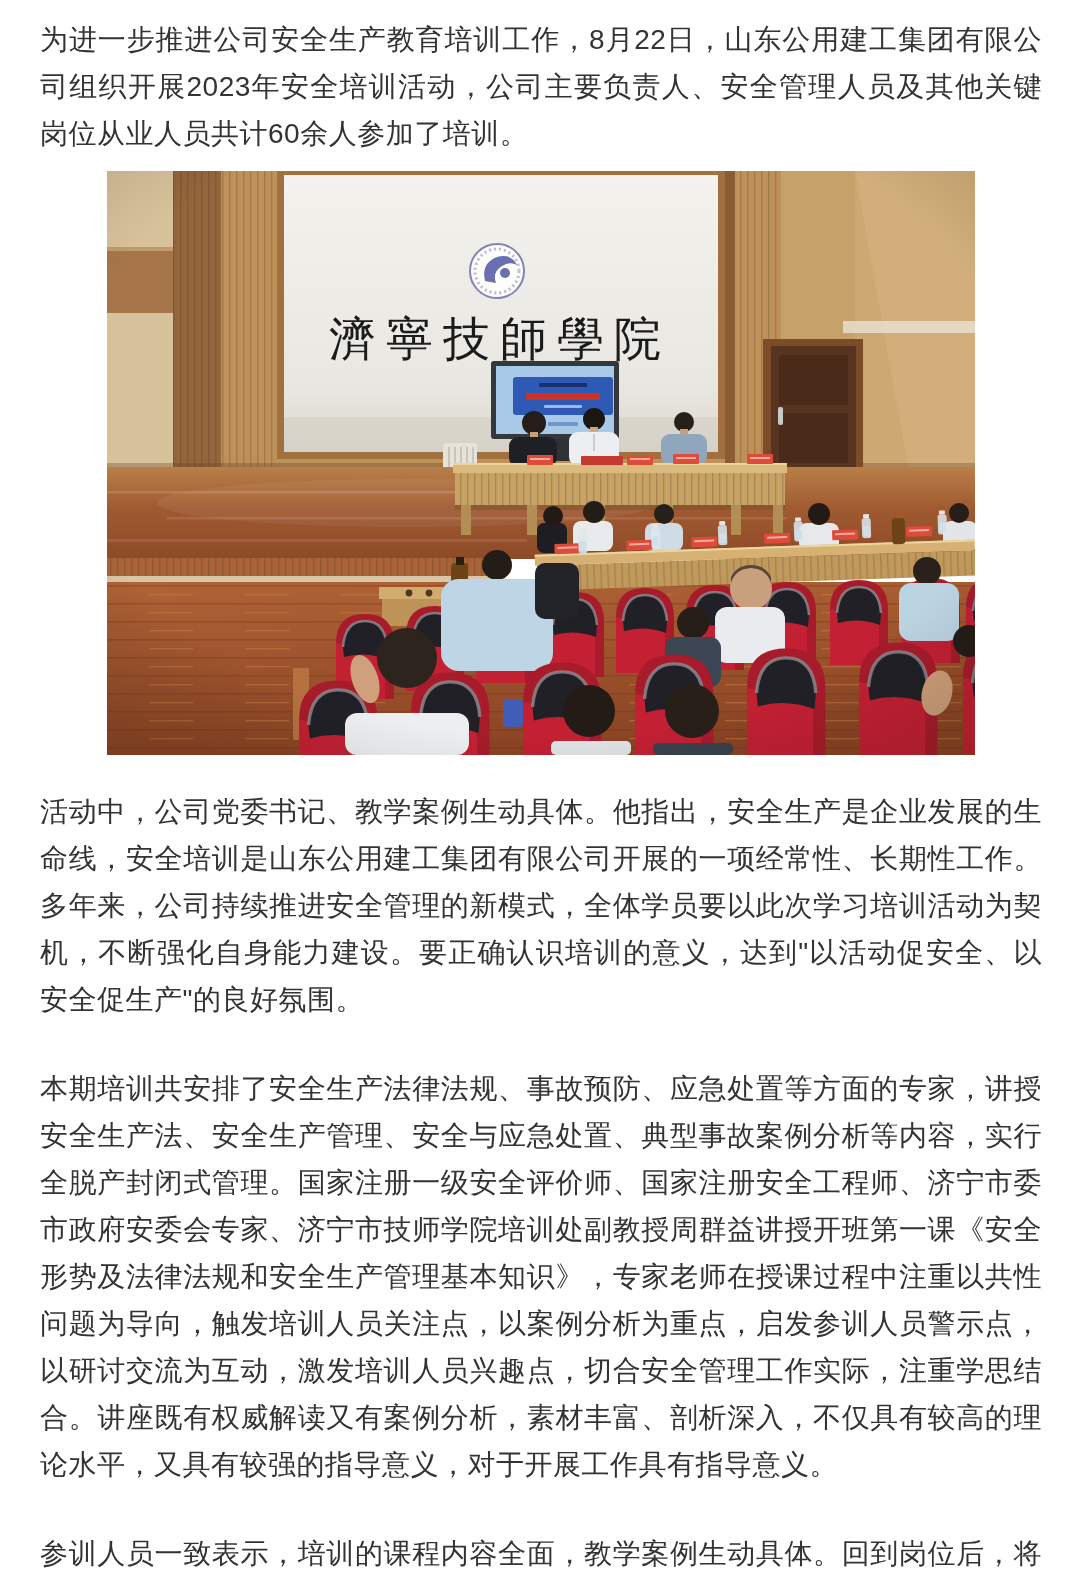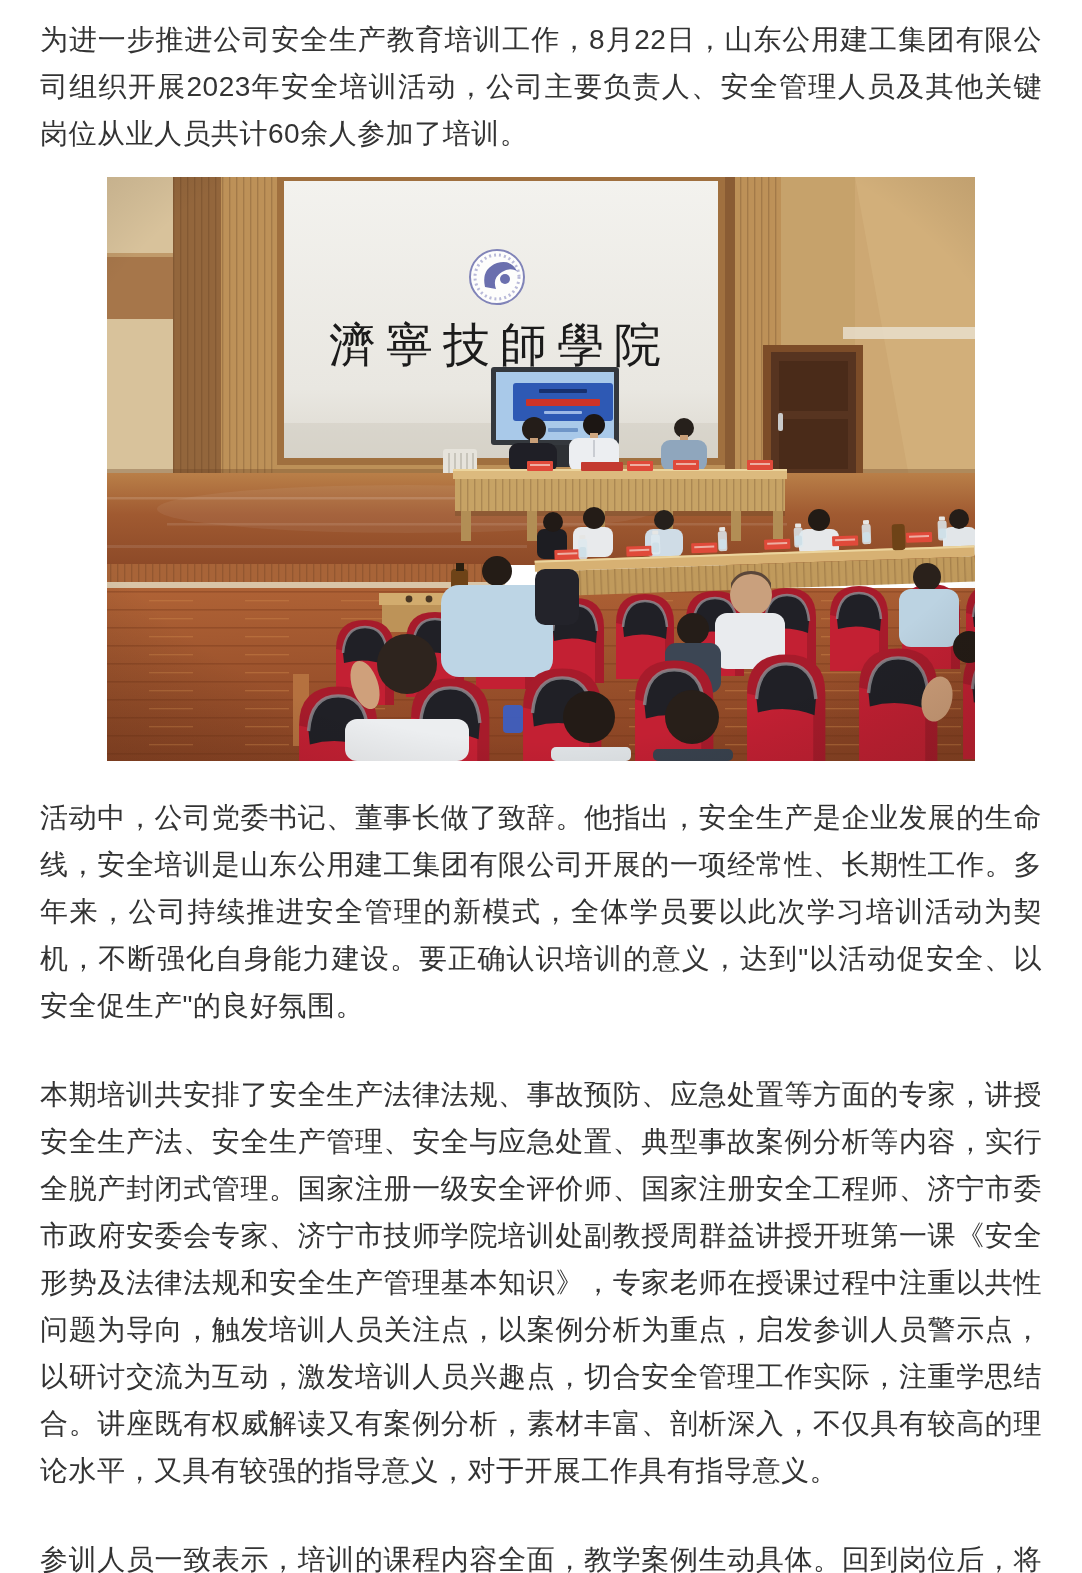--- a/index.html
+++ b/index.html
@@ -12,21 +12,21 @@
     color:#333333;
   }
   .para{
     font-size:28px;
     line-height:47px;
     text-align:justify;
     text-justify:inter-ideograph;
     letter-spacing:0.5px;
     margin:0 0 42px 0;
   }
-  .para.first{margin-bottom:20px;}
+  .para.first{margin-bottom:14px;}
   .para.last{margin-bottom:0;}
   figure.photo-wrap{
     width:868px;
     margin:0 auto 33px auto;
     padding:0;
   }
   figure.photo-wrap svg{display:block;}
 </style>
 </head>
 <body>
@@ -296,17 +296,17 @@
           <rect x="546" y="572" width="80" height="12" rx="5" fill="#39424e"></rect>
           <ellipse cx="830" cy="522" rx="15" ry="23" transform="rotate(14 830 522)" fill="#cfa07b"></ellipse>
           <circle cx="862" cy="470" r="16" fill="#241c16"></circle>
         </g>
       </g>
 
       <rect x="0" y="0" width="868" height="584" fill="url(#vig)"></rect>
     </svg>
   </figure>
 
-  <p class="para">活动中，公司党委书记、董事长做了致辞。他指出，安全生产是企业发展的生命线，安全培训是山东公用建工集团有限公司开展的一项经常性、长期性工作。多年来，公司持续推进安全管理的新模式，全体学员要以此次学习培训活动为契机，不断强化自身能力建设。要正确认识培训的意义，达到"以活动促安全、以安全促生产"的良好氛围。</p>
+  <p class="para">活动中，公司党委书记、教学案例生动具体。他指出，安全生产是企业发展的生命线，安全培训是山东公用建工集团有限公司开展的一项经常性、长期性工作。多年来，公司持续推进安全管理的新模式，全体学员要以此次学习培训活动为契机，不断强化自身能力建设。要正确认识培训的意义，达到"以活动促安全、以安全促生产"的良好氛围。</p>
   <p class="para">本期培训共安排了安全生产法律法规、事故预防、应急处置等方面的专家，讲授安全生产法、安全生产管理、安全与应急处置、典型事故案例分析等内容，实行全脱产封闭式管理。国家注册一级安全评价师、国家注册安全工程师、济宁市委市政府安委会专家、济宁市技师学院培训处副教授周群益讲授开班第一课《安全形势及法律法规和安全生产管理基本知识》，专家老师在授课过程中注重以共性问题为导向，触发培训人员关注点，以案例分析为重点，启发参训人员警示点，以研讨交流为互动，激发培训人员兴趣点，切合安全管理工作实际，注重学思结合。讲座既有权威解读又有案例分析，素材丰富、剖析深入，不仅具有较高的理论水平，又具有较强的指导意义，对于开展工作具有指导意义。</p>
   <p class="para last">参训人员一致表示，培训的课程内容全面，教学案例生动具体。回到岗位后，将学以致用，坚决履行好领导责任，不断提升安全素质，确保公司安全管理形势平稳向好。下一步，山东公用建工集团有限公司将加大企业负责人和安全员培训力度，确保相关人员培训全覆盖。</p>
 
 </main>
 
 </body></html>

